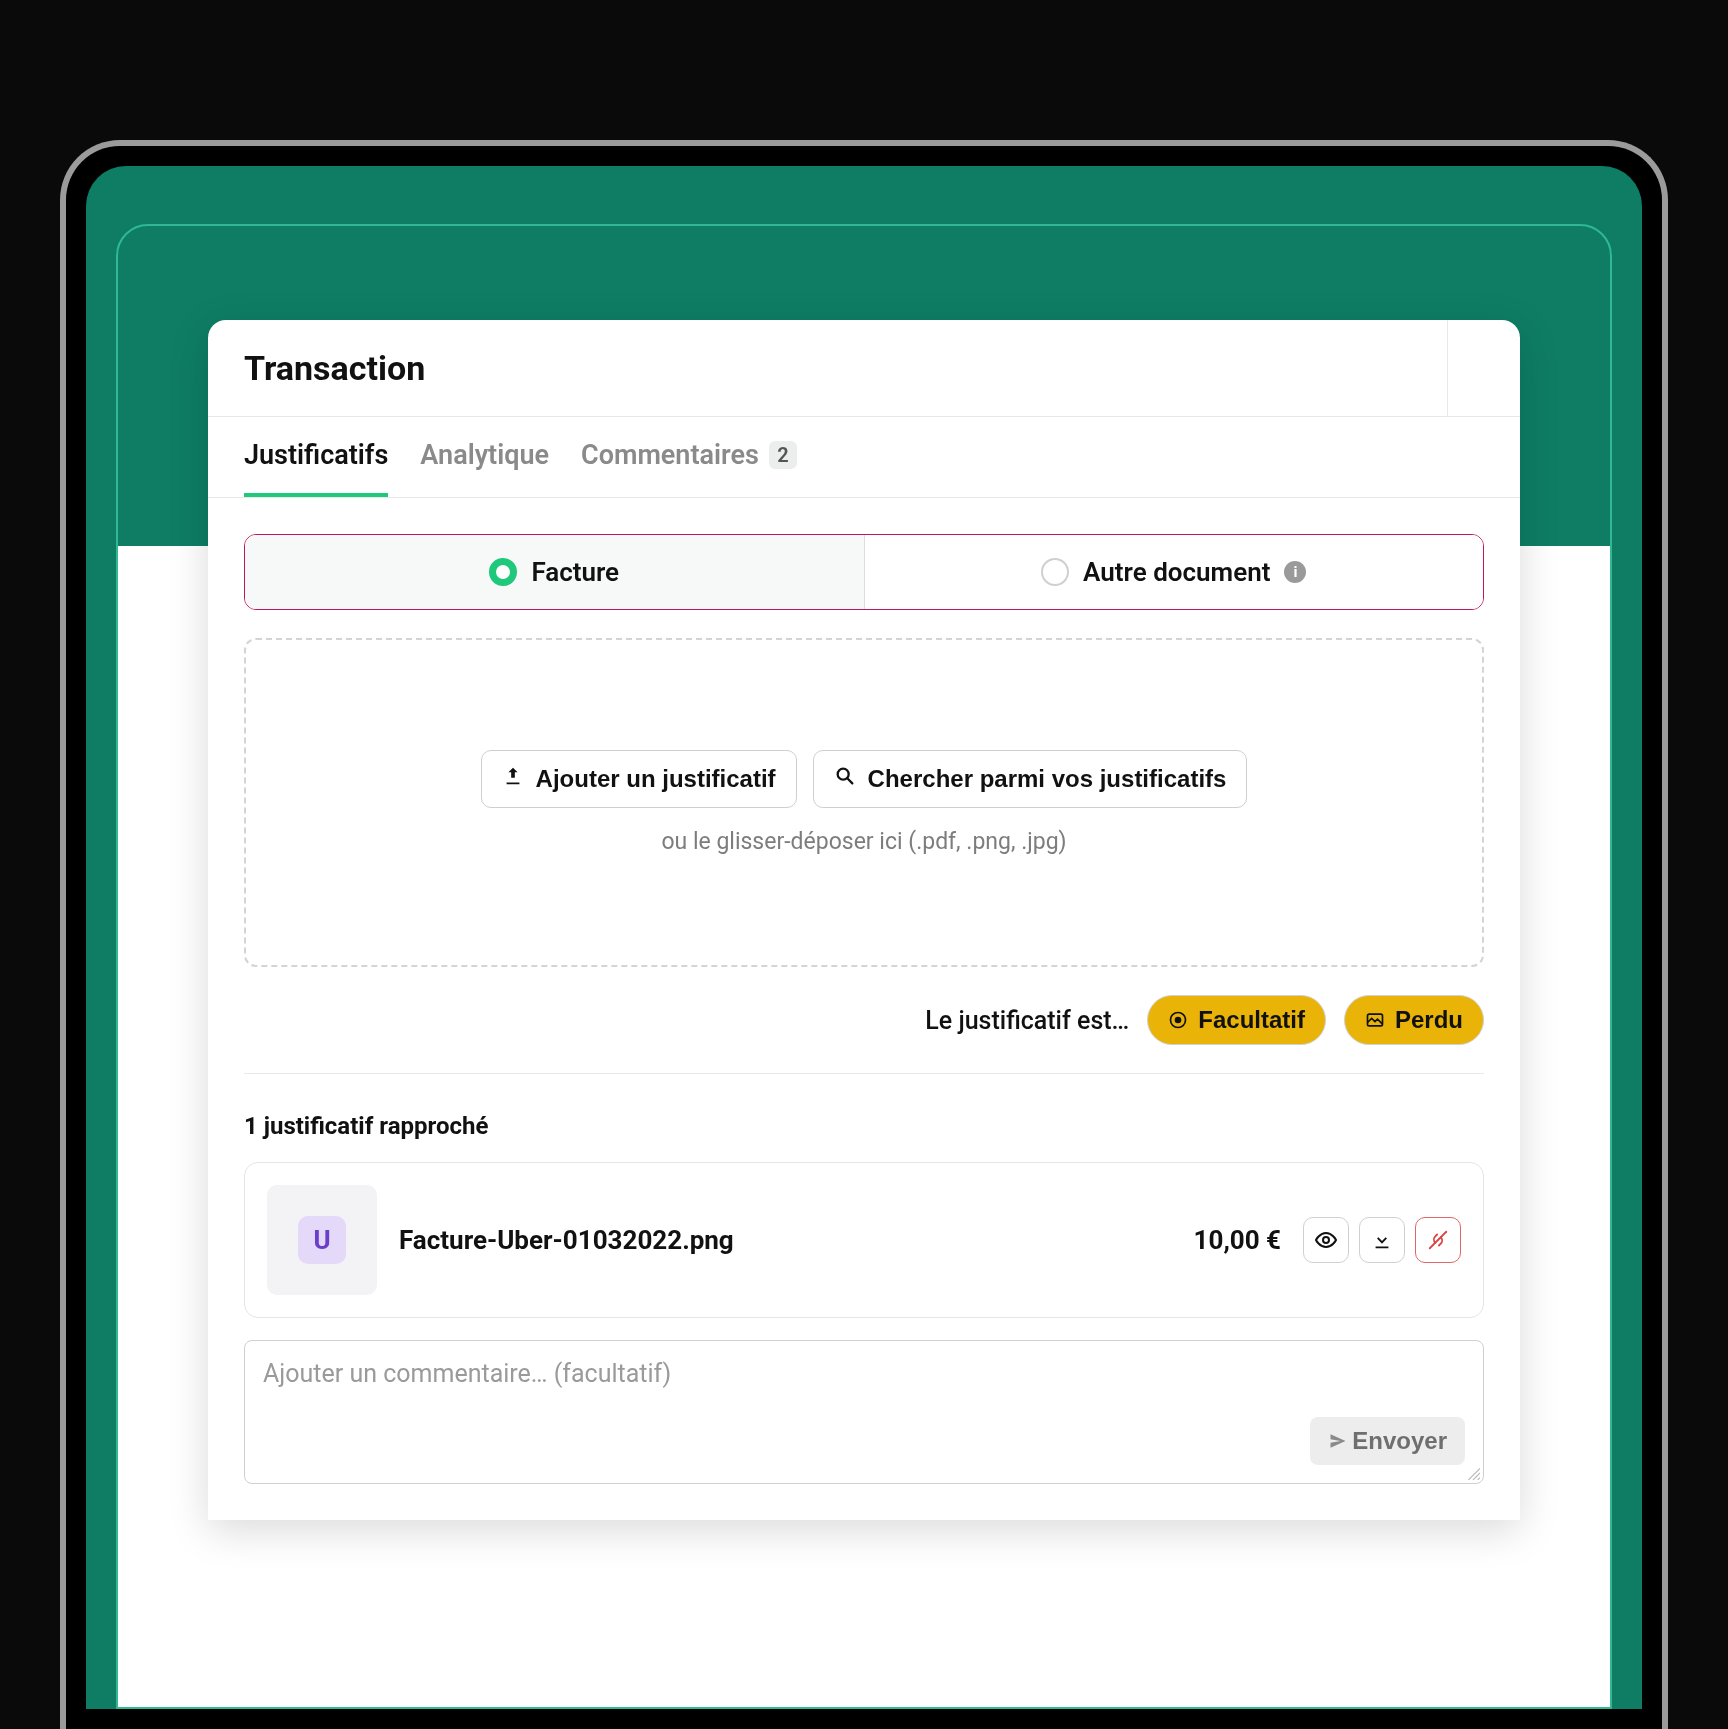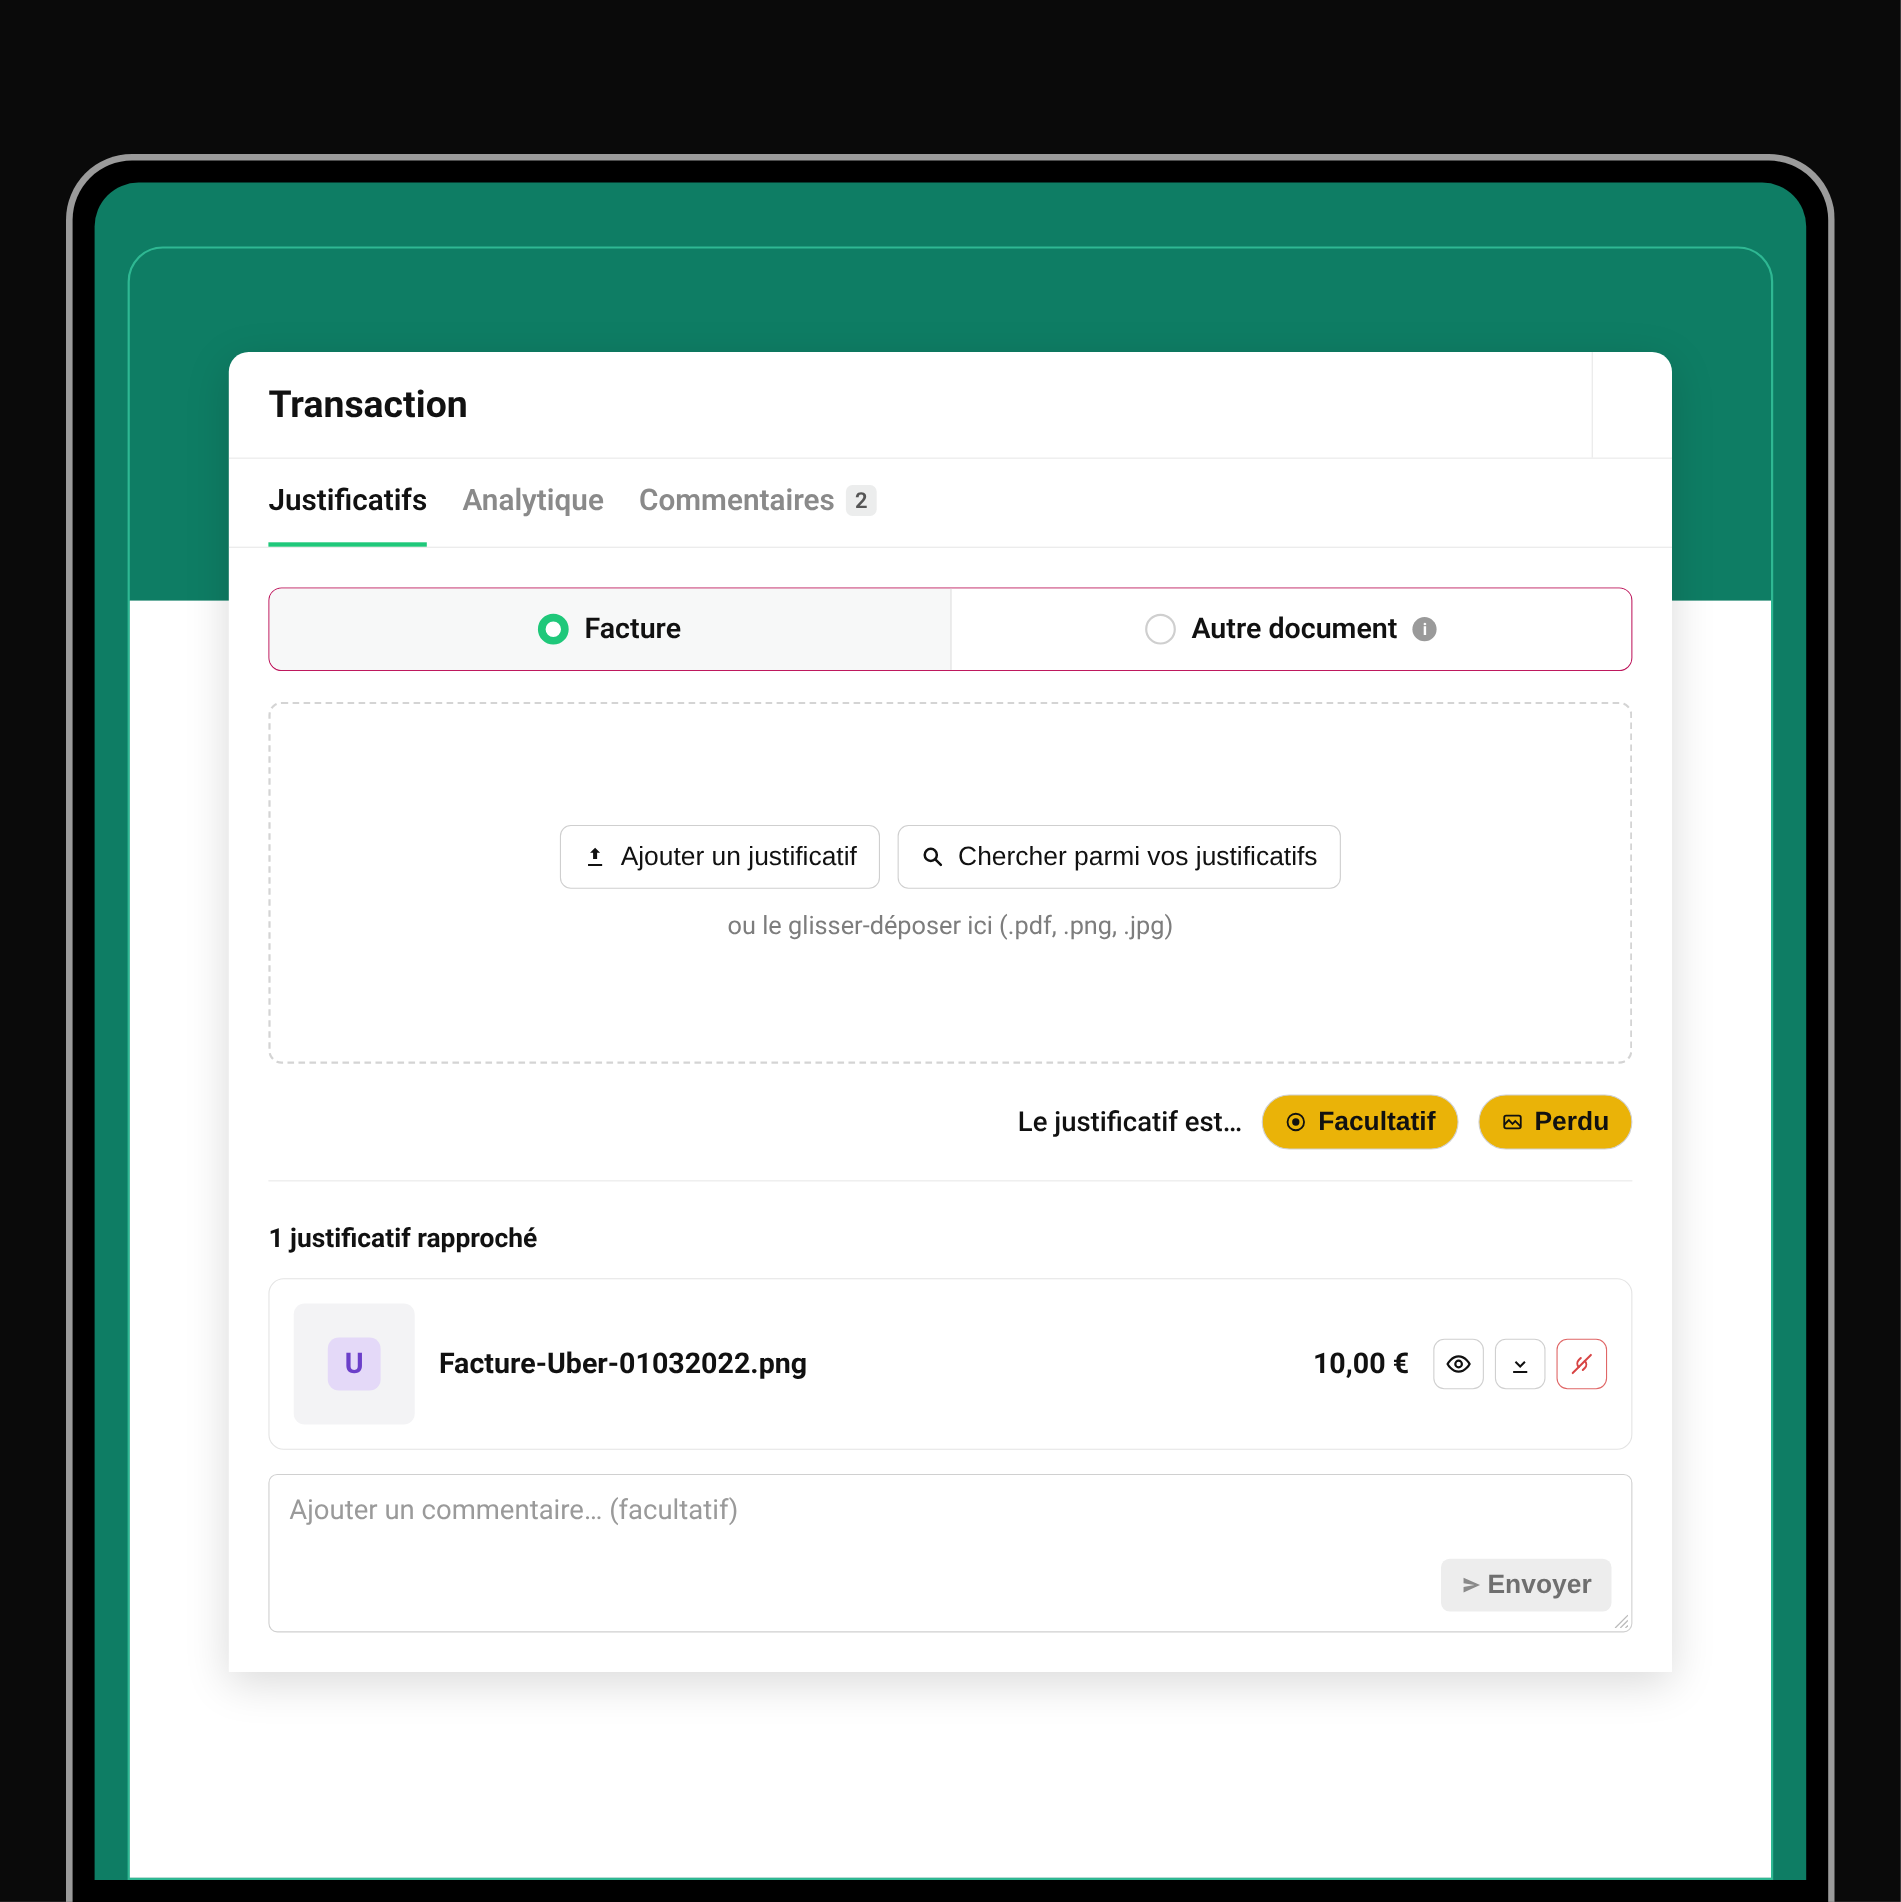--- a/index.html
+++ b/index.html
@@ -190,25 +190,25 @@
     .dz-buttons {
       display: flex;
       gap: 16px;
     }
     .dz-btn {
       border: 1.5px solid #cfcfcf;
       background: #fff;
       border-radius: 10px;
       padding: 14px 20px;
       font-size: 24px;
-      font-weight: 400;
+      font-weight: 700;
       color: #111;
       cursor: pointer;
       display: inline-flex;
-      align-items: center;
+      align-items: flex-start;
       gap: 12px;
     }
     .dz-hint {
       color: #7d7d7d;
       font-size: 23px;
     }
     .status-row {
       margin-top: 28px;
       display: flex;
       align-items: center;

